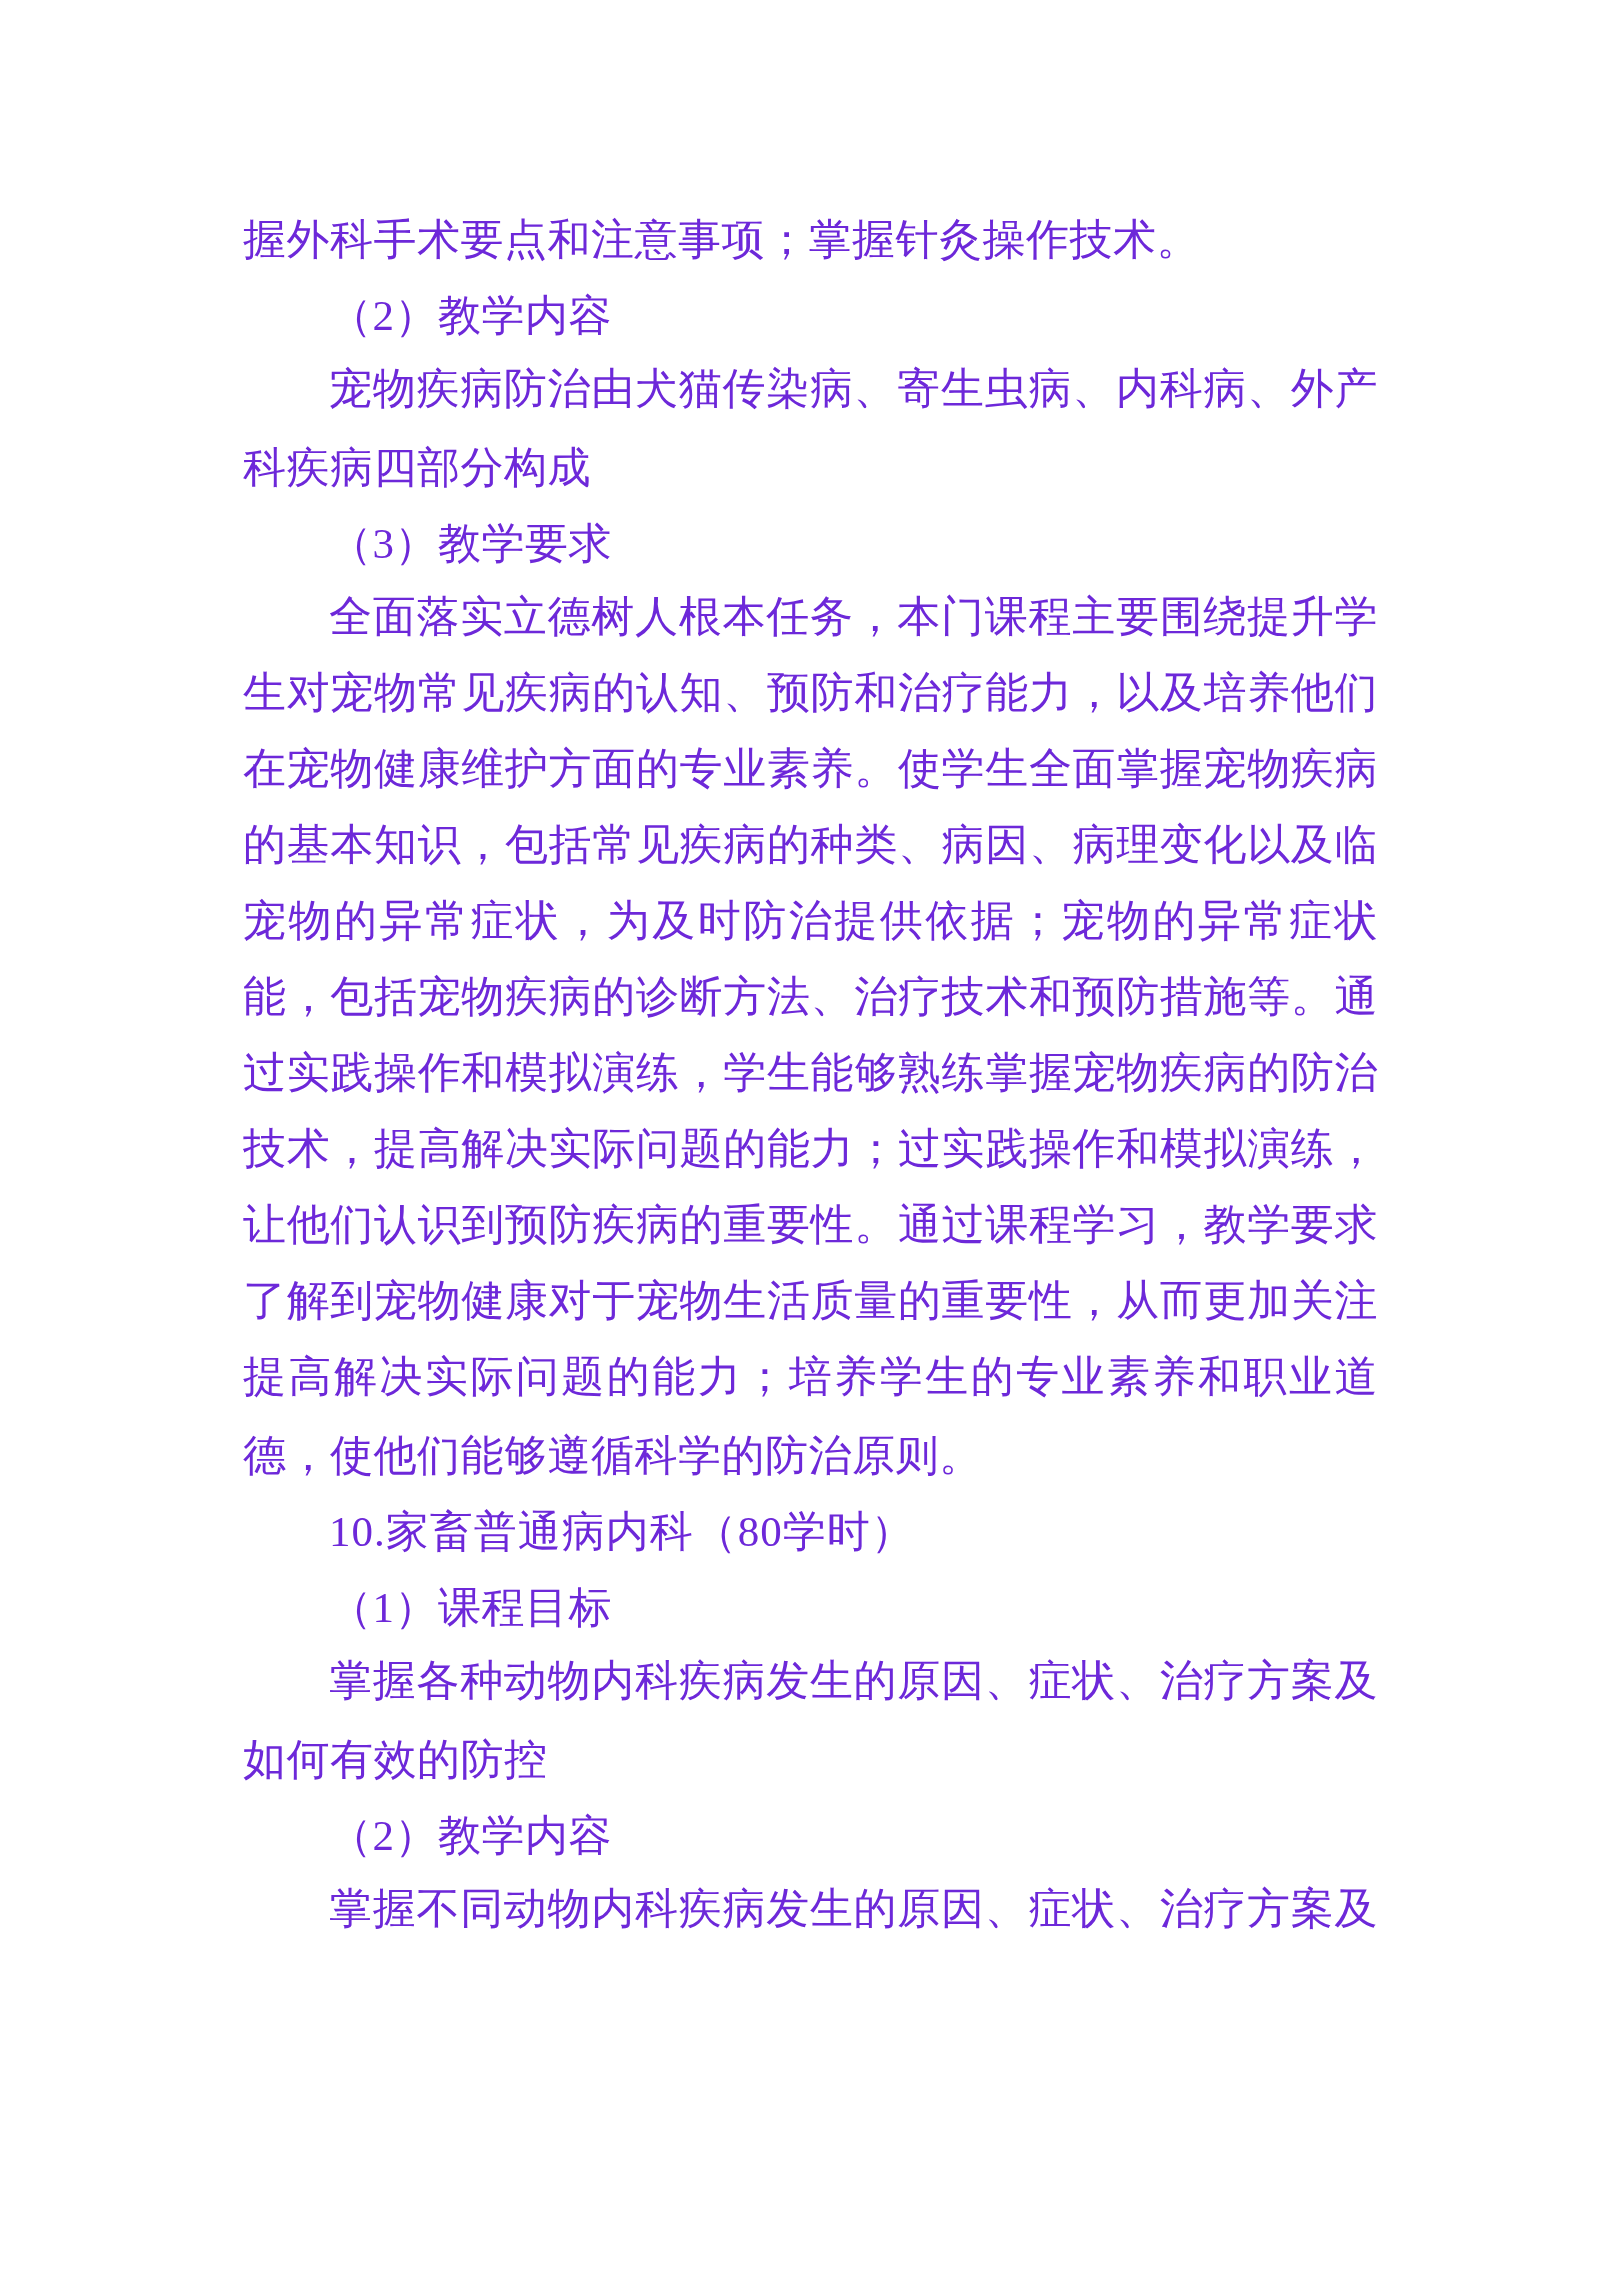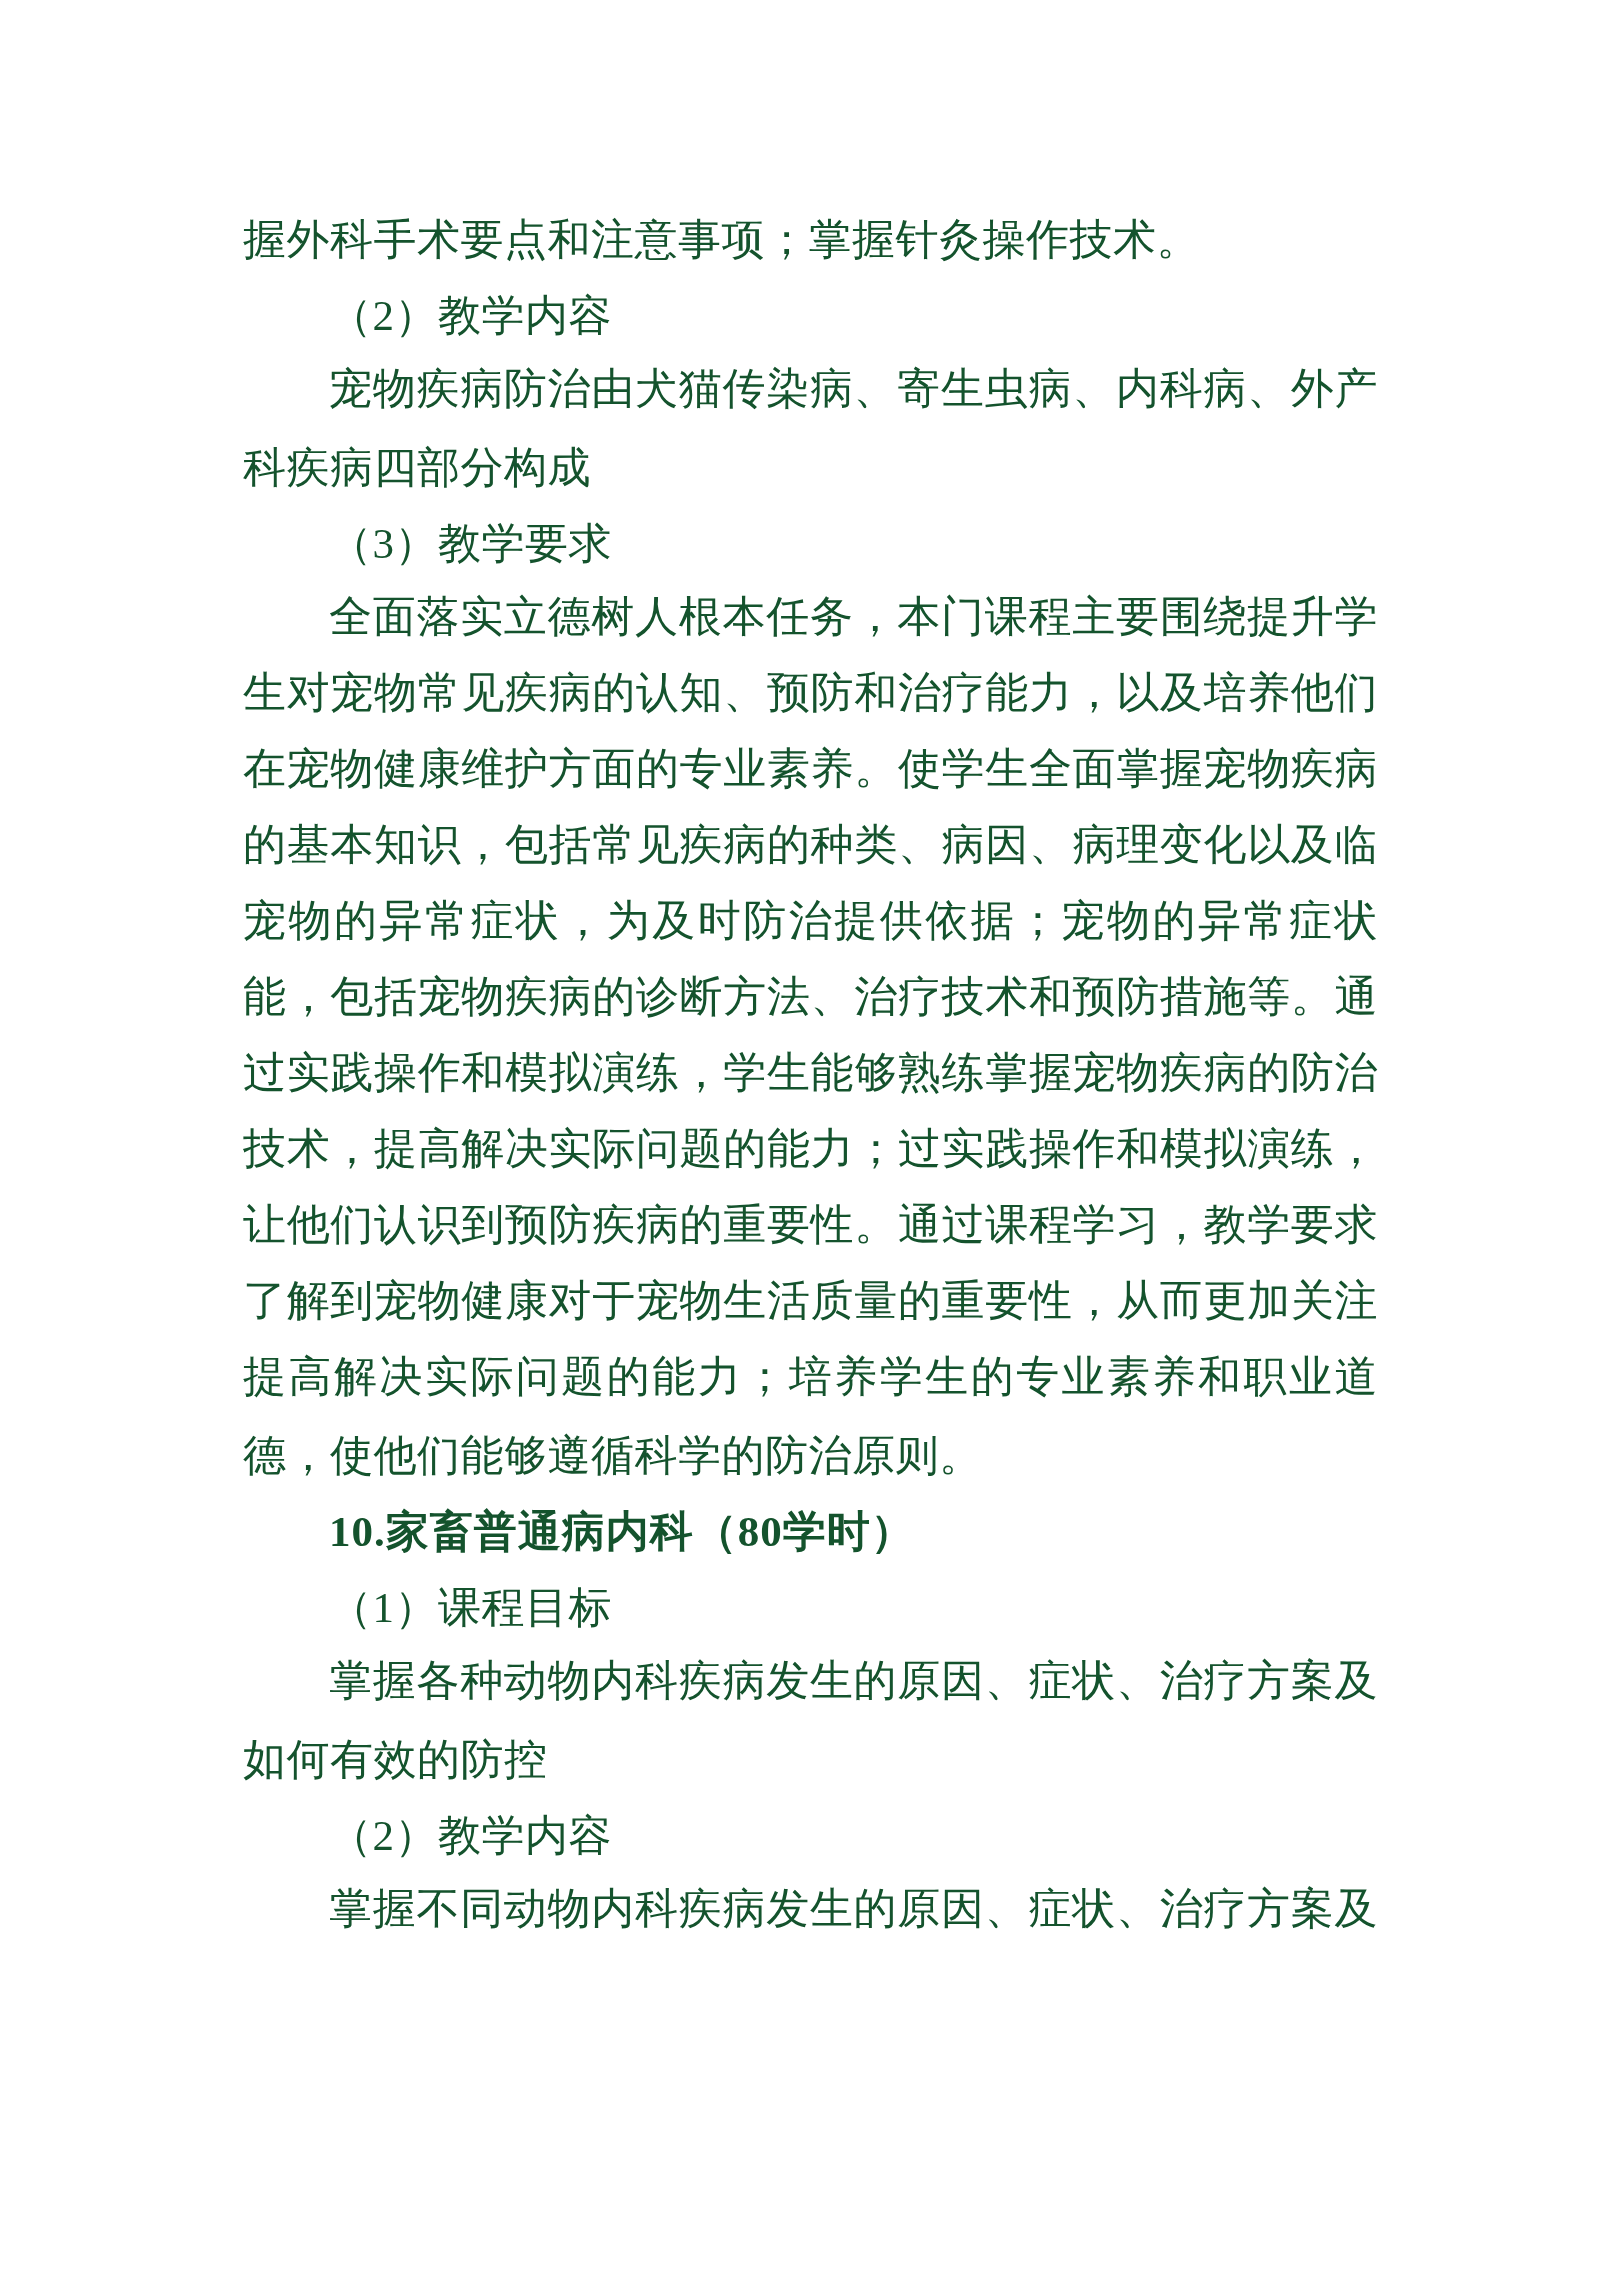--- a/index.html
+++ b/index.html
@@ -21,34 +21,34 @@
     left: 243px;
     top: 202px;
     width: 1135px;
   }
   .doc-line {
     margin: 0;
     padding: 0;
     height: 76px;
     line-height: 76px;
     font-size: 43px;
-    color: #14532d;
+    color: #6d28d9;
     text-align: justify;
     text-align-last: left;
     letter-spacing: 0.5px;
   }
   .doc-line.j {
     text-align-last: justify;
     font-family: Liberation Mono, monospace;
   }
   .doc-line.indent {
     padding-left: 86px;
   }
   .doc-line.bold {
-    font-weight: bold;
+    font-weight: normal;
     letter-spacing: 1px;
   }
 </style>
 </head>
 <body>
 
 <div class="page">
   <div class="text-block">
     <p class="doc-line">握外科手术要点和注意事项；掌握针灸操作技术。</p>
     <p class="doc-line indent">（2）教学内容</p>

